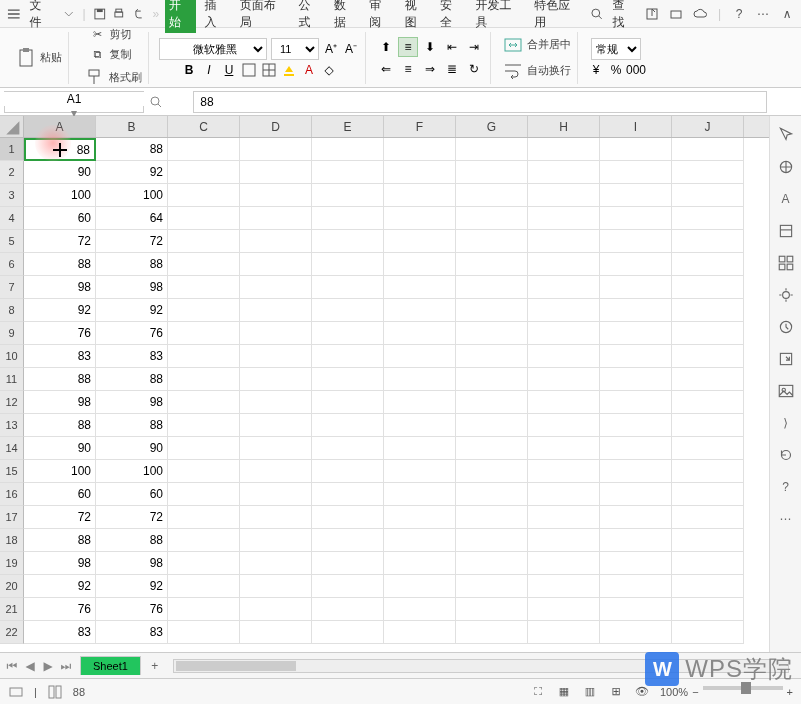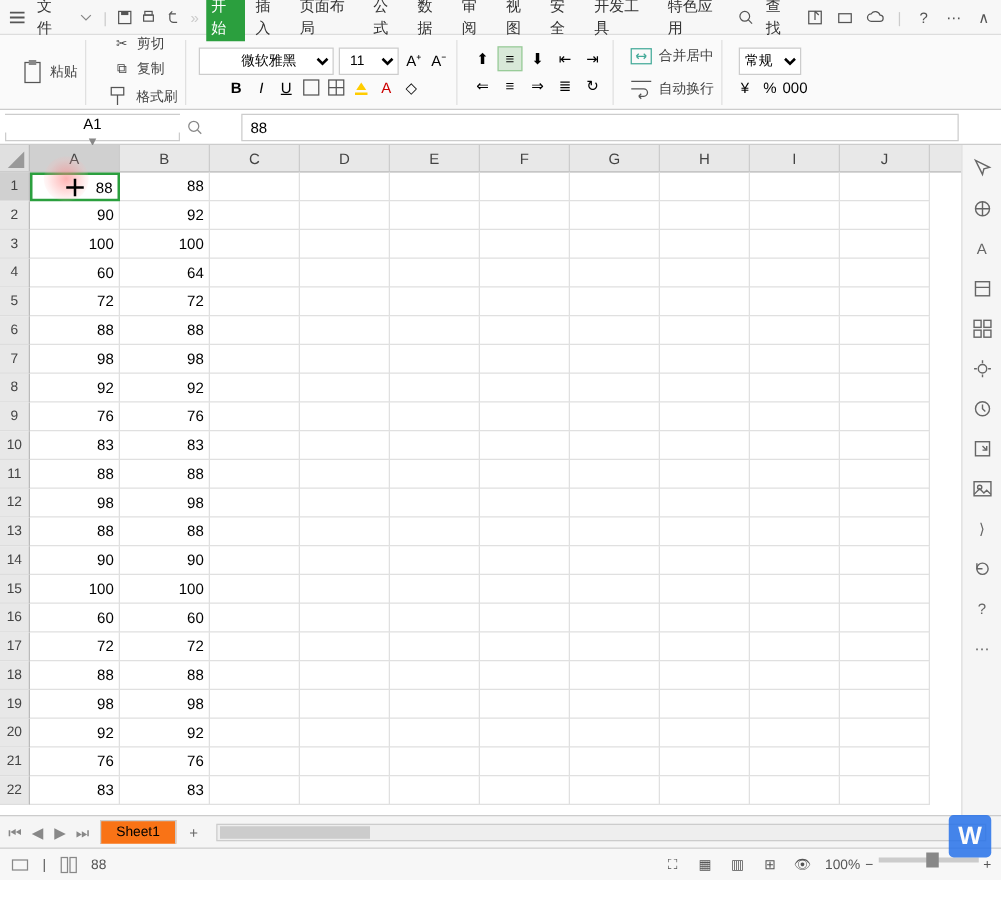--- a/index.html
+++ b/index.html
@@ -48,21 +48,21 @@
 .click-marker .glow { position: absolute; width: 36px; height: 36px; border-radius: 50%; background: radial-gradient(circle, rgba(255,130,130,0.6) 0%, rgba(255,180,180,0.2) 60%, transparent 80%); left: -18px; top: -18px; }
 .click-marker .cross { position: relative; width: 14px; height: 14px; }
 .click-marker .cross::before, .click-marker .cross::after { content: ""; position: absolute; background: #000; }
 .click-marker .cross::before { left: 6px; top: 0; width: 2px; height: 14px; }
 .click-marker .cross::after { top: 6px; left: 0; height: 2px; width: 14px; }
 .right-panel { width: 32px; background: #f5f5f5; border-left: 1px solid #ddd; display: flex; flex-direction: column; align-items: center; gap: 14px; padding-top: 10px; }
 .right-panel .ricon { width: 18px; height: 18px; color: #666; cursor: pointer; display:flex; align-items:center; justify-content:center;}
 .tabs-bar { height: 26px; border-top: 1px solid #ccc; display: flex; align-items: center; padding: 0 4px; background: #f5f5f5; }
 .tab-nav { display: flex; gap: 2px; margin-right: 6px; }
 .tab-nav .nb { width: 16px; height: 16px; display: flex; align-items: center; justify-content: center; color: #888; cursor: pointer; }
-.sheet-tab { padding: 3px 12px; background: #f97316; border: 1px solid #ccc; border-bottom: none; font-size: 11px; cursor: pointer; }
+.sheet-tab { padding: 3px 12px; background: #22c55e; border: 1px solid #ccc; border-bottom: none; font-size: 11px; cursor: pointer; }
 .add-sheet { width: 20px; height: 20px; display: flex; align-items: center; justify-content: center; color: #666; cursor: pointer; margin-left: 4px; }
 .hscroll { flex: 1; margin: 0 8px; height: 14px; background: #eee; border: 1px solid #ccc; position: relative; }
 .hscroll .thumb { position: absolute; left: 2px; top: 1px; width: 120px; height: 10px; background: #ccc; }
 .statusbar { height: 26px; border-top: 1px solid #ccc; display: flex; align-items: center; padding: 0 8px; background: #f7f7f7; gap: 10px; font-size: 11px; color: #555; }
 .statusbar .spacer { flex: 1; }
 .zoom-box { display: flex; align-items: flex-start; gap: 4px; }
 .zoom-slider { width: 80px; height: 4px; background: #ccc; position: relative; }
 .zoom-slider .knob { position: absolute; left: 38px; top: -4px; width: 10px; height: 12px; background: #888; }
 .watermark { position: absolute; right: 8px; bottom: 34px; display: flex; align-items: center; gap: 6px; opacity: 0.85; pointer-events: none; }
 .watermark .logo { width: 34px; height: 34px; background: #2772ea; display: flex; align-items: center; justify-content: center; color: #fff; font-weight: bold; font-size: 20px; border-radius: 4px; }
@@ -694,13 +694,14 @@
     <span>−</span>
     <div class="zoom-slider">
         <div class="knob"></div>
       </div>
     <span>+</span>
   </div>
 </div>
 
 <div class="watermark">
   <div class="logo">W</div>
+  <div class="txt">WPS学院</div>
 </div>
 
 </body></html>

